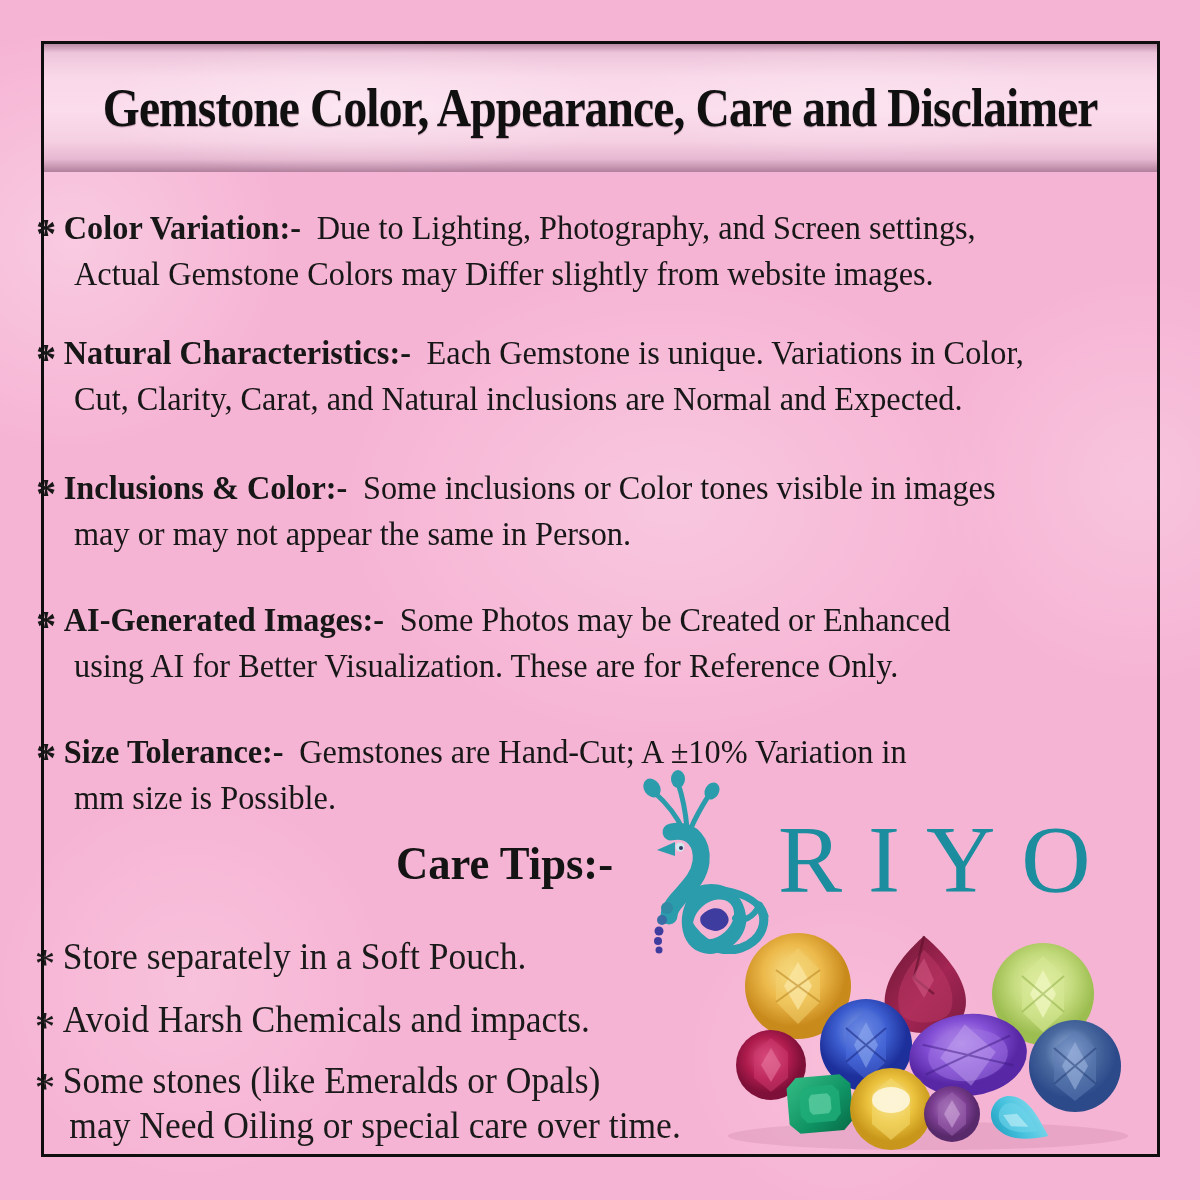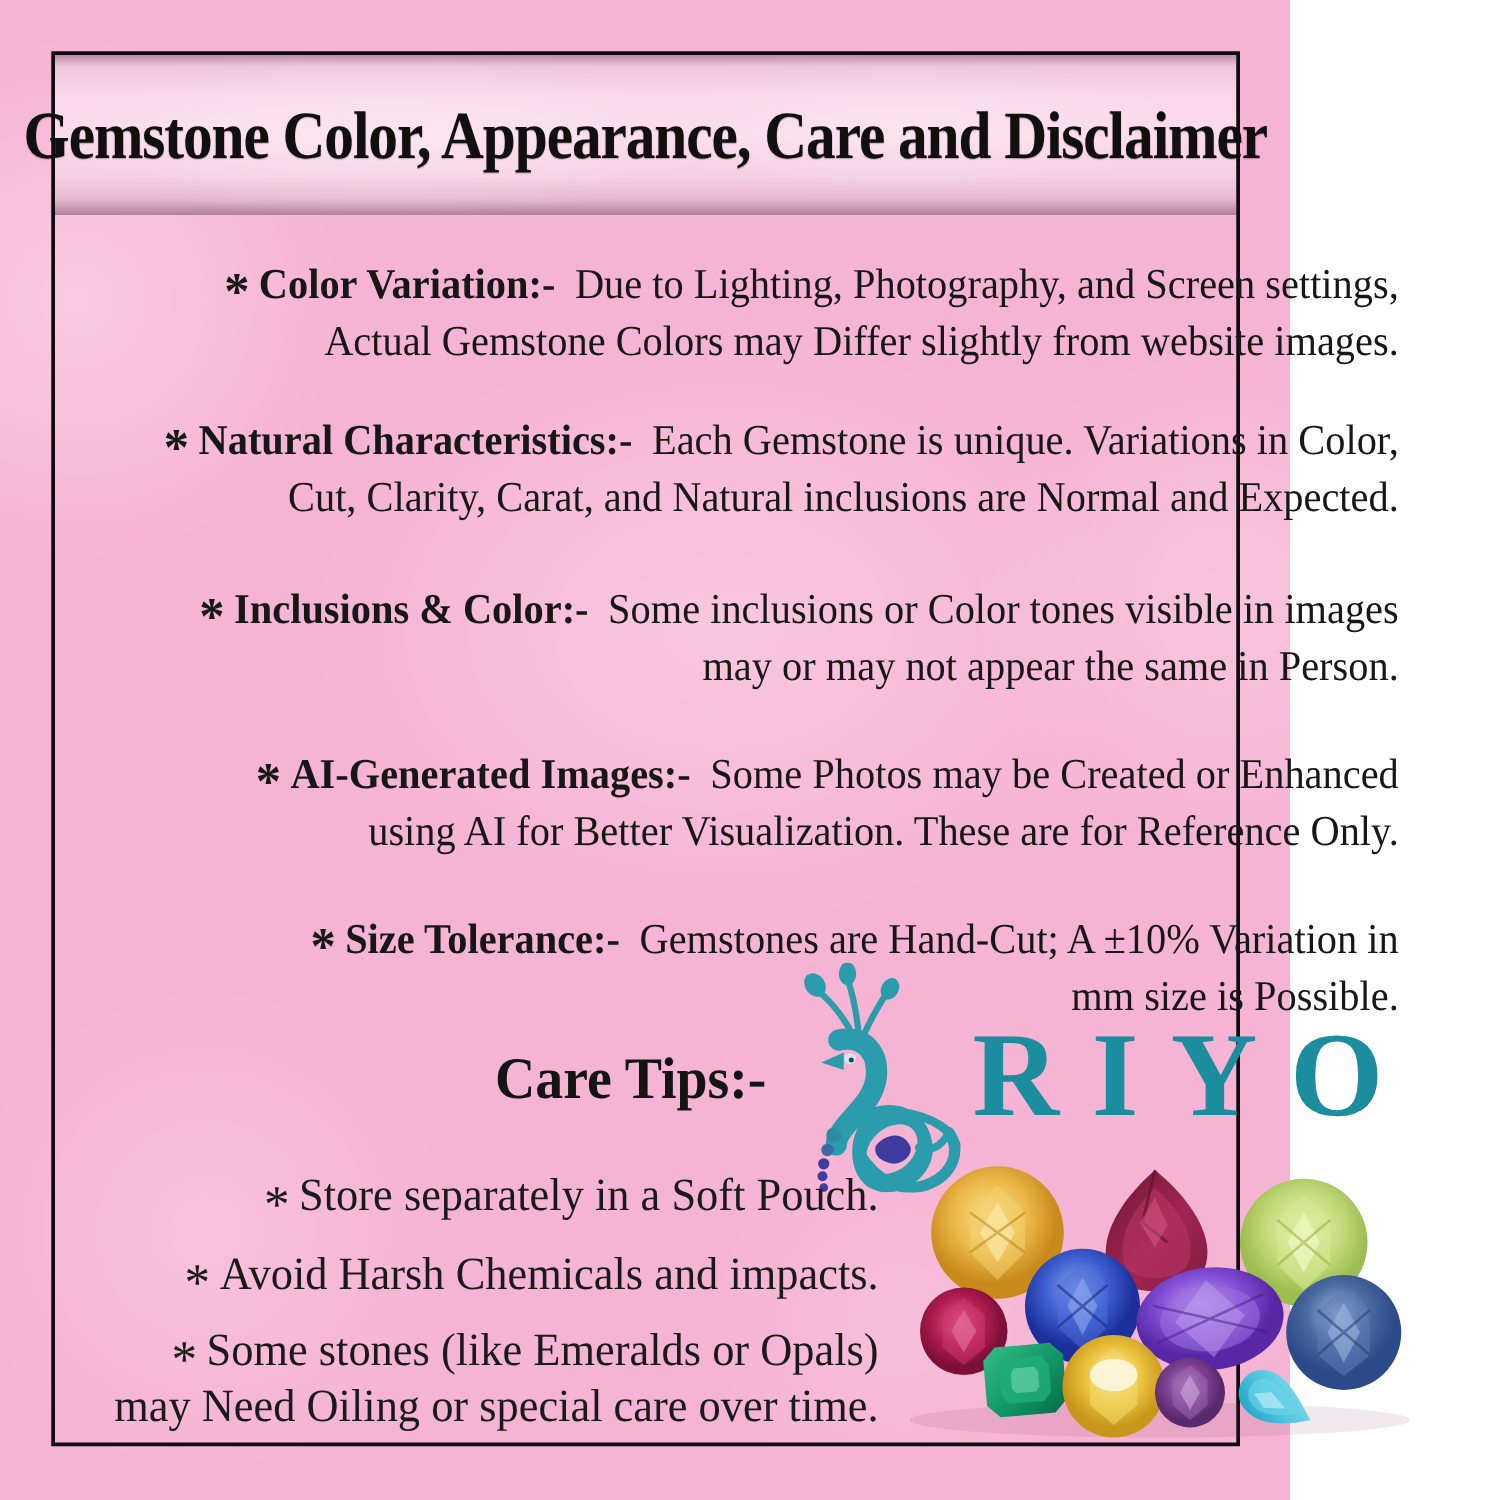--- a/index.html
+++ b/index.html
@@ -2,29 +2,28 @@
 <html><head>
 <meta charset="utf-8">
 <style>
   html,body{margin:0;padding:0;}
   body{
     width:1200px;height:1200px;
     font-family:"Liberation Serif", serif;
     overflow:hidden;
   }
   .canvas{
-    position:relative;width:1032px;height:1200px;
+    position:relative;width:1200px;height:1200px;
     background:
       radial-gradient(circle 300px at 6% 20%, rgba(255,255,255,.30), transparent 70%),
       radial-gradient(ellipse 460px 330px at 56% 42%, rgba(255,255,255,.26), transparent 72%),
       radial-gradient(circle 290px at 95% 40%, rgba(255,255,255,.22), transparent 70%),
       radial-gradient(circle 280px at 16% 82%, rgba(255,255,255,.18), transparent 70%),
       radial-gradient(circle 220px at 70% 88%, rgba(255,255,255,.14), transparent 70%),
       #f6b4d4;
-    text-align: right;
   }
   .frame{
     position:absolute;left:41px;top:41px;right:40px;bottom:43px;
     border:3px solid #0e0e0e;
   }
   .title-band{
     position:absolute;left:44px;right:43px;top:44px;height:128px;
     background:
       radial-gradient(ellipse 360px 90px at 28% 50%, rgba(255,255,255,.30), transparent 75%),
       radial-gradient(ellipse 300px 80px at 72% 45%, rgba(255,255,255,.22), transparent 75%),
@@ -57,21 +56,21 @@
   .care-item{
     position:absolute;left:52px;margin:0;width:660px;
     font-size:37px;line-height:1.22;color:#1a1a1a;
     padding-left:18px;text-indent:-18px;
     transform:scaleX(.96);transform-origin:left top;
   }
   .care-item .mark{font-weight:normal;font-size:1.15em;}
   .care-text{white-space:pre-line;}
   .brand-name{
     position:absolute;left:778px;top:812px;margin:0;
-    font-size:96px;font-weight:bold;color:#1b8d9f;
+    font-size:96px;font-weight:normal;color:#1b8d9f;
     letter-spacing:26px;white-space:nowrap;line-height:1;
   }
   .logo-svg{position:absolute;left:627px;top:770px;}
   .gems-svg{position:absolute;left:728px;top:928px;}
 </style>
 </head>
 <body>
 
 <div class="canvas">
 

